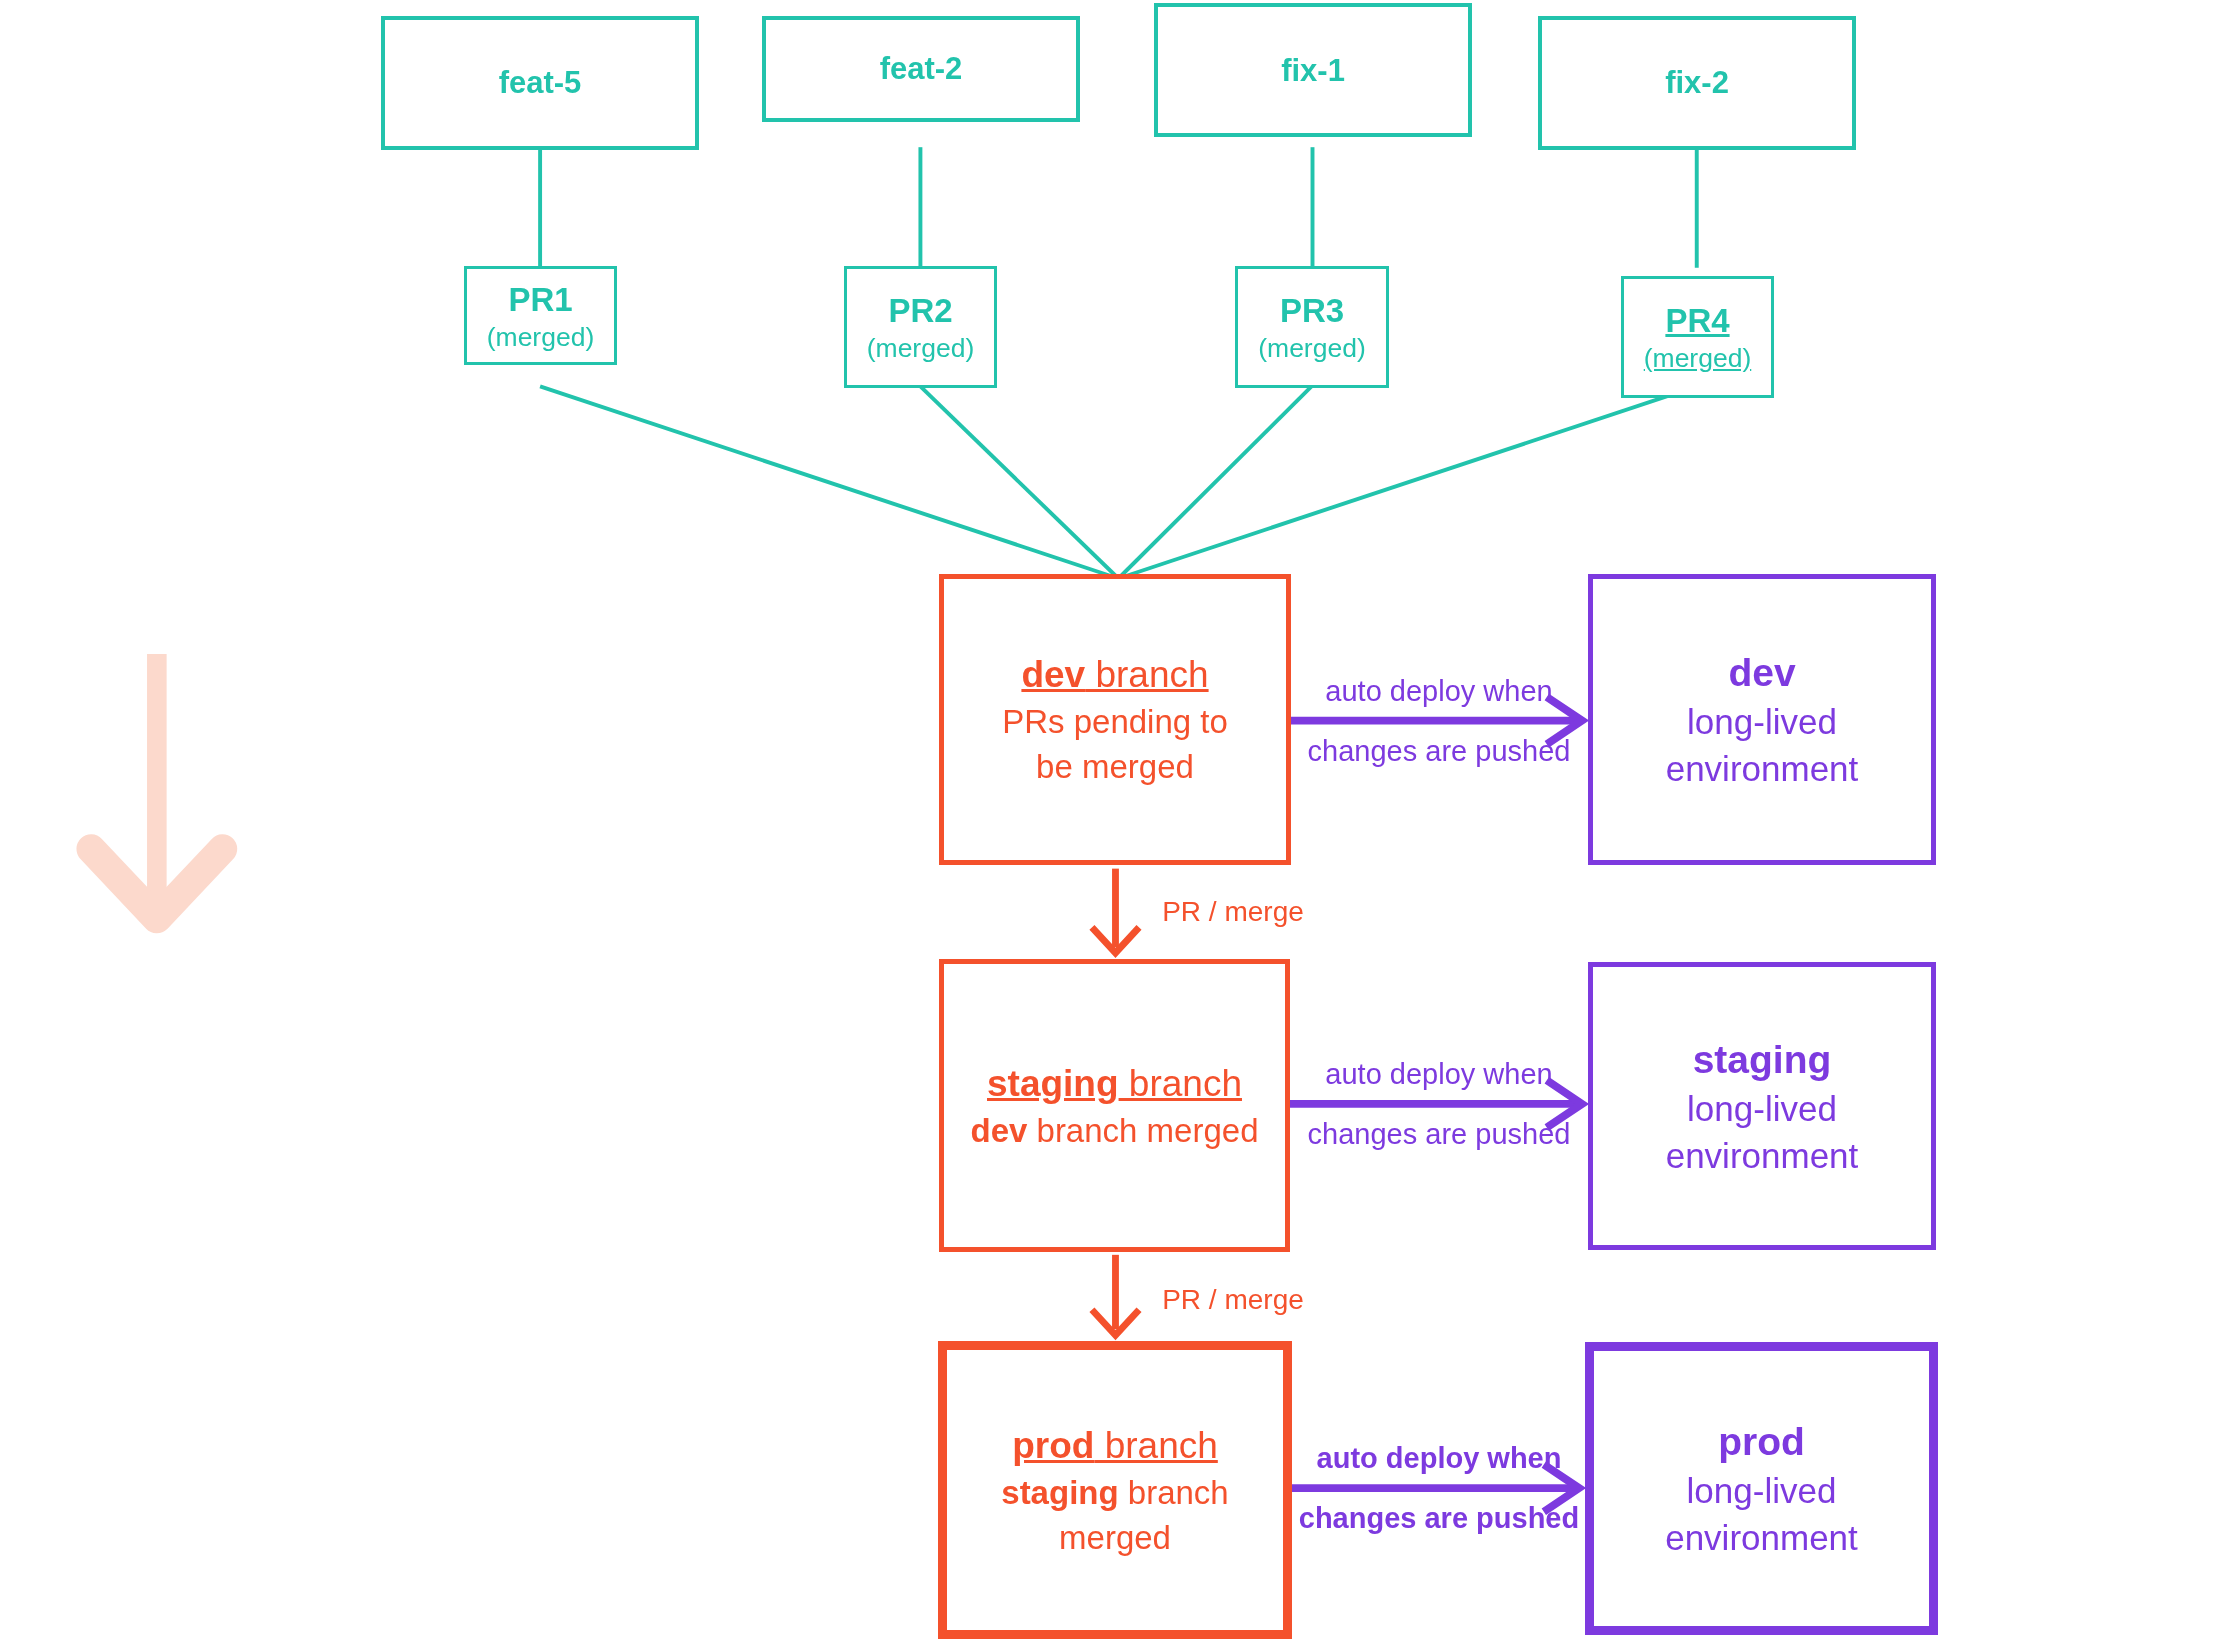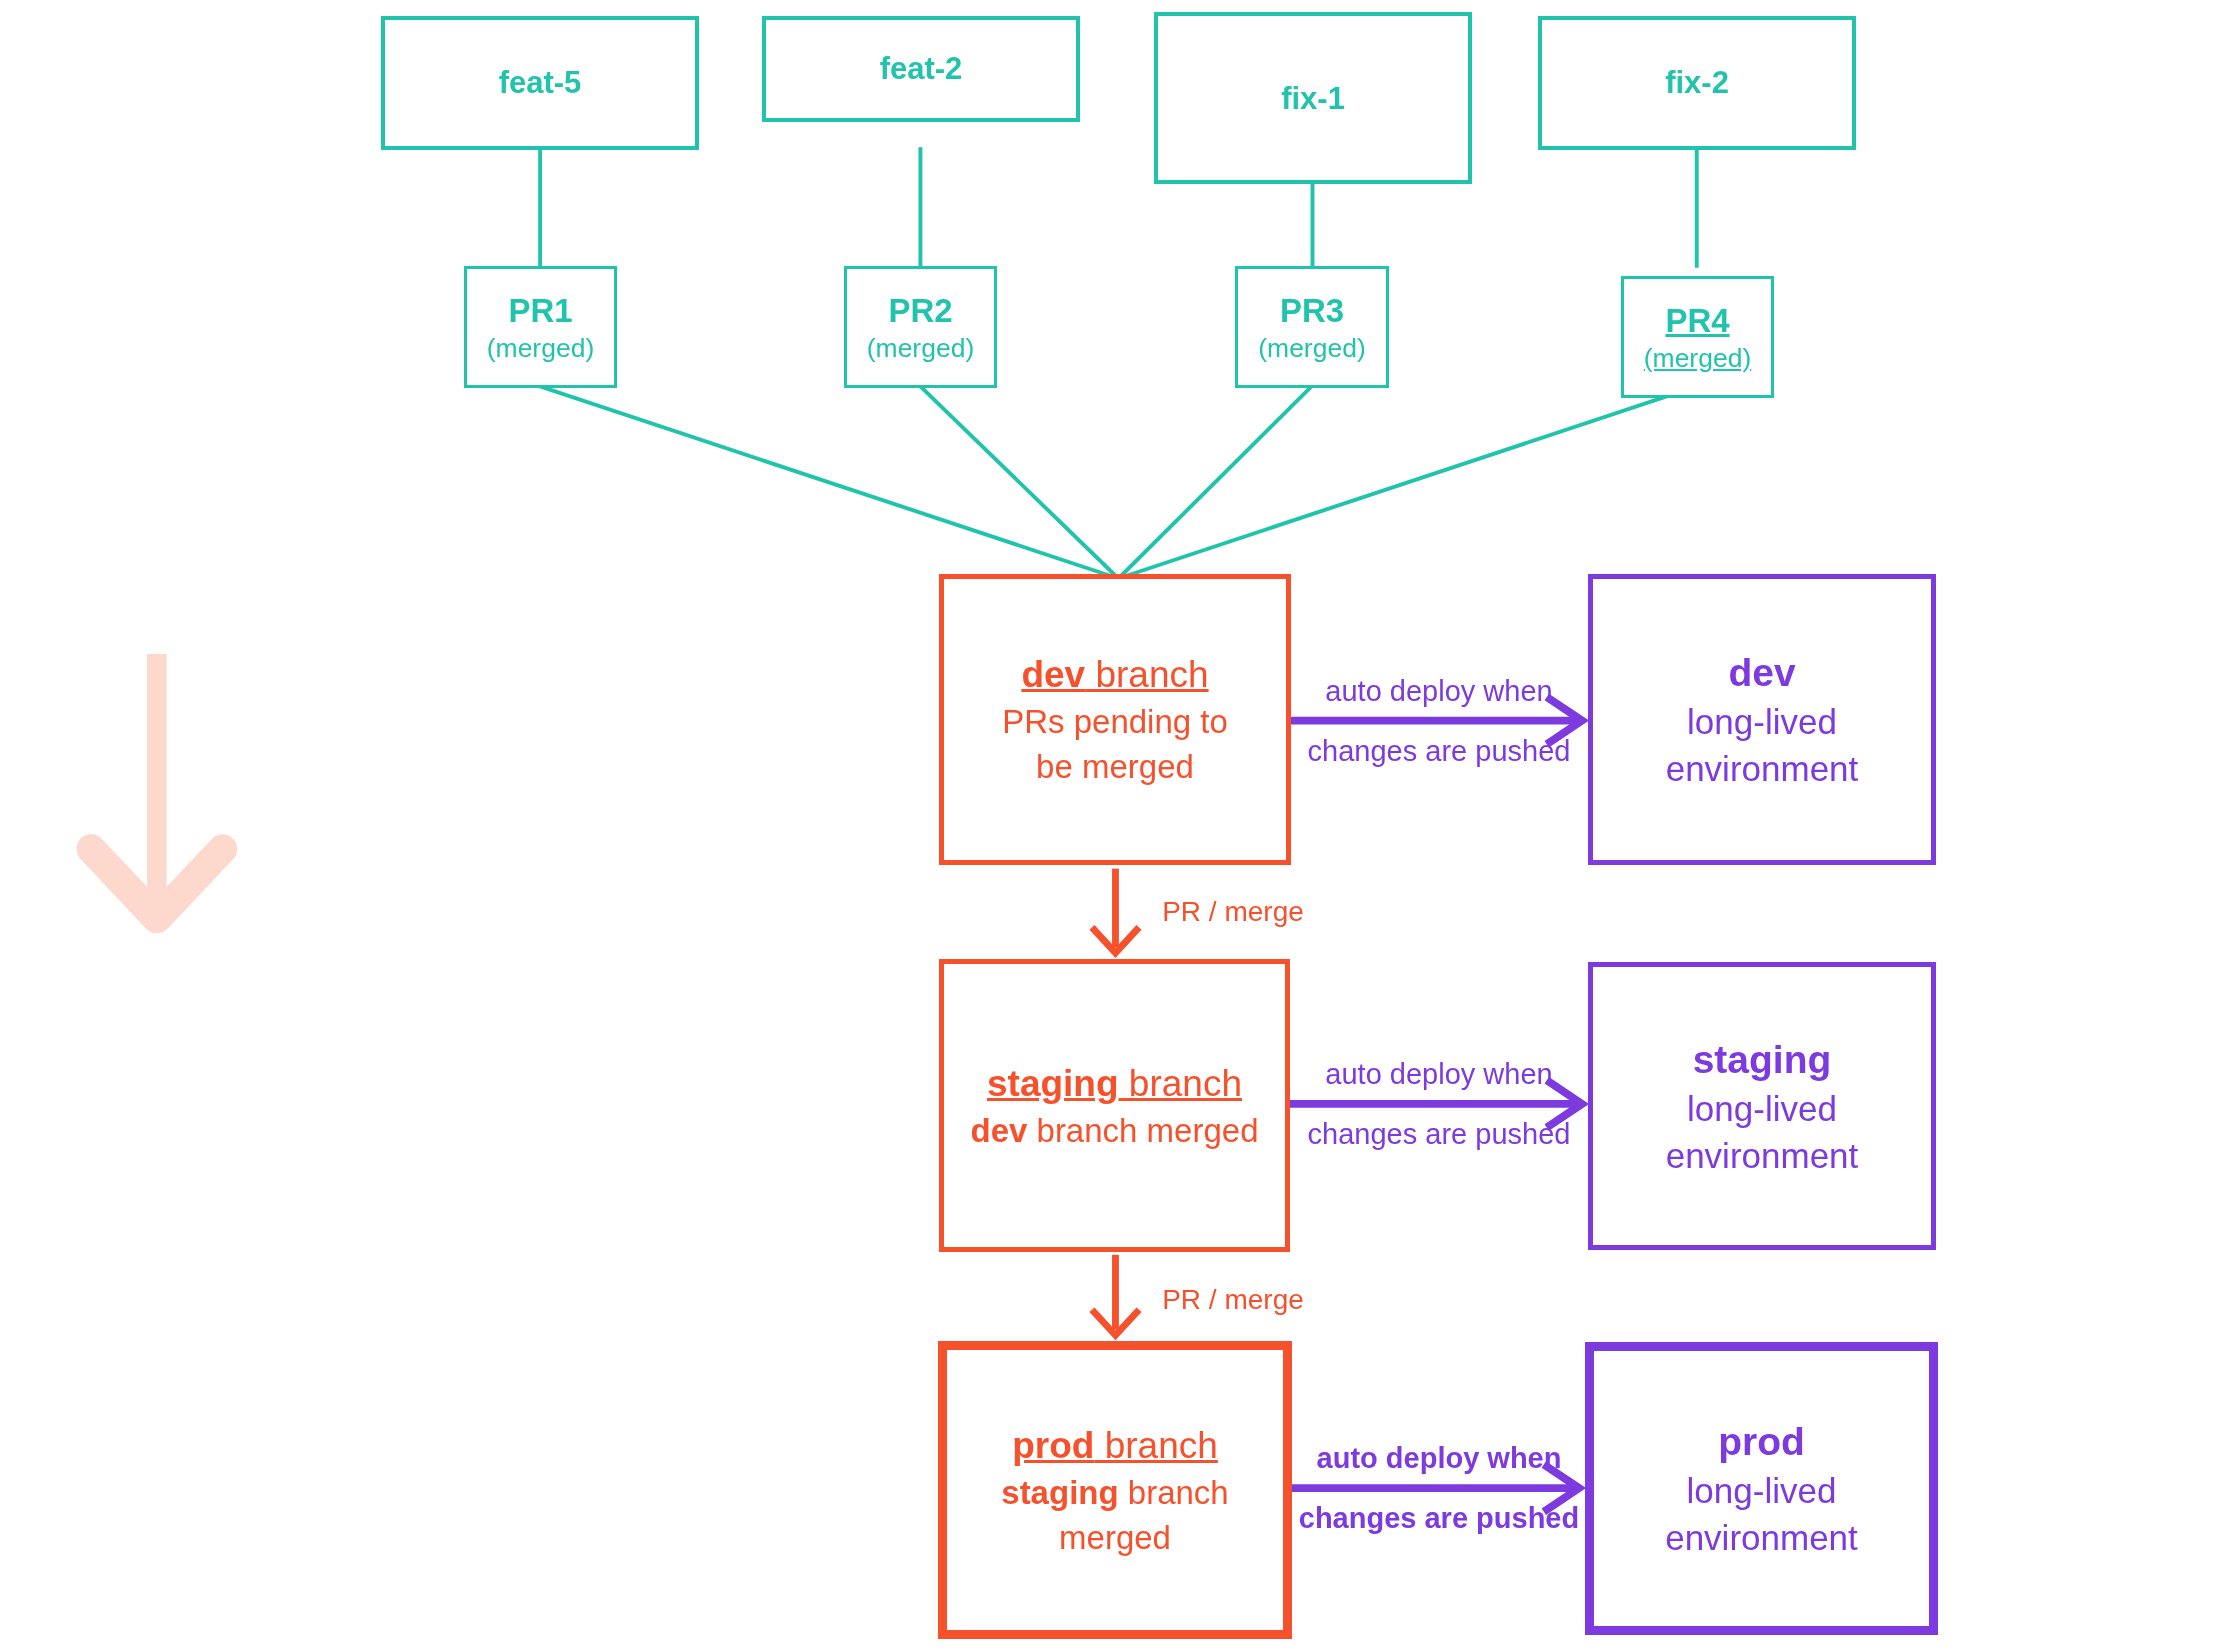--- a/index.html
+++ b/index.html
@@ -109,28 +109,28 @@
     <path class="s-purple" d="M1318 1518 L1607 1518"></path>
     <path class="s-purple" d="M1575 1494 L1611 1518 L1575 1542"></path>
   </svg>
 
   <div class="box teal-box" style="left:381px;top:15.7px;width:318px;height:134px;">
     <div class="bline top-label">feat-5</div>
   </div>
   <div class="box teal-box" style="left:762px;top:15.7px;width:318px;height:106px;">
     <div class="bline top-label">feat-2</div>
   </div>
-  <div class="box teal-box" style="left:1154px;top:12px;width:318px;height:172px;">
+  <div class="box teal-box" style="left:1154px;top:3px;width:318px;height:134px;">
     <div class="bline top-label">fix-1</div>
   </div>
   <div class="box teal-box" style="left:1538px;top:15.7px;width:318px;height:134px;">
     <div class="bline top-label">fix-2</div>
   </div>
 
-  <div class="box pr-box" style="left:464px;top:266px;width:153px;height:122px;">
+  <div class="box pr-box" style="left:464px;top:266px;width:153px;height:99px;">
     <div class="bline pr-name">PR1</div>
     <div class="bline pr-status">(merged)</div>
   </div>
   <div class="box pr-box" style="left:844px;top:266px;width:153px;height:122px;">
     <div class="bline pr-name">PR2</div>
     <div class="bline pr-status">(merged)</div>
   </div>
   <div class="box pr-box" style="left:1235px;top:266px;width:154px;height:122px;">
     <div class="bline pr-name">PR3</div>
     <div class="bline pr-status">(merged)</div>

